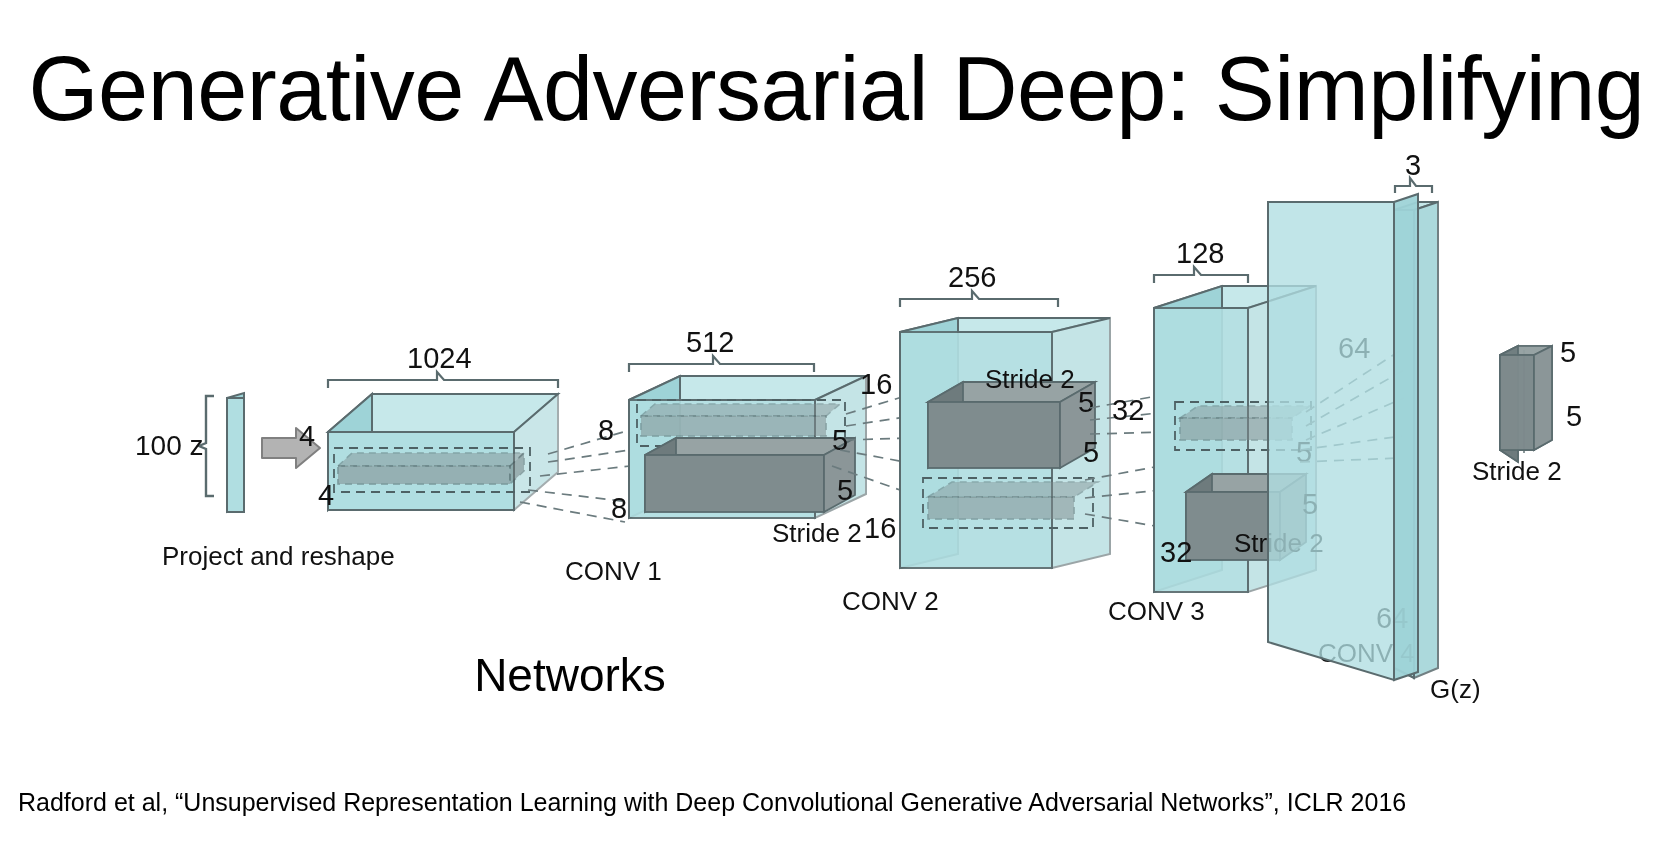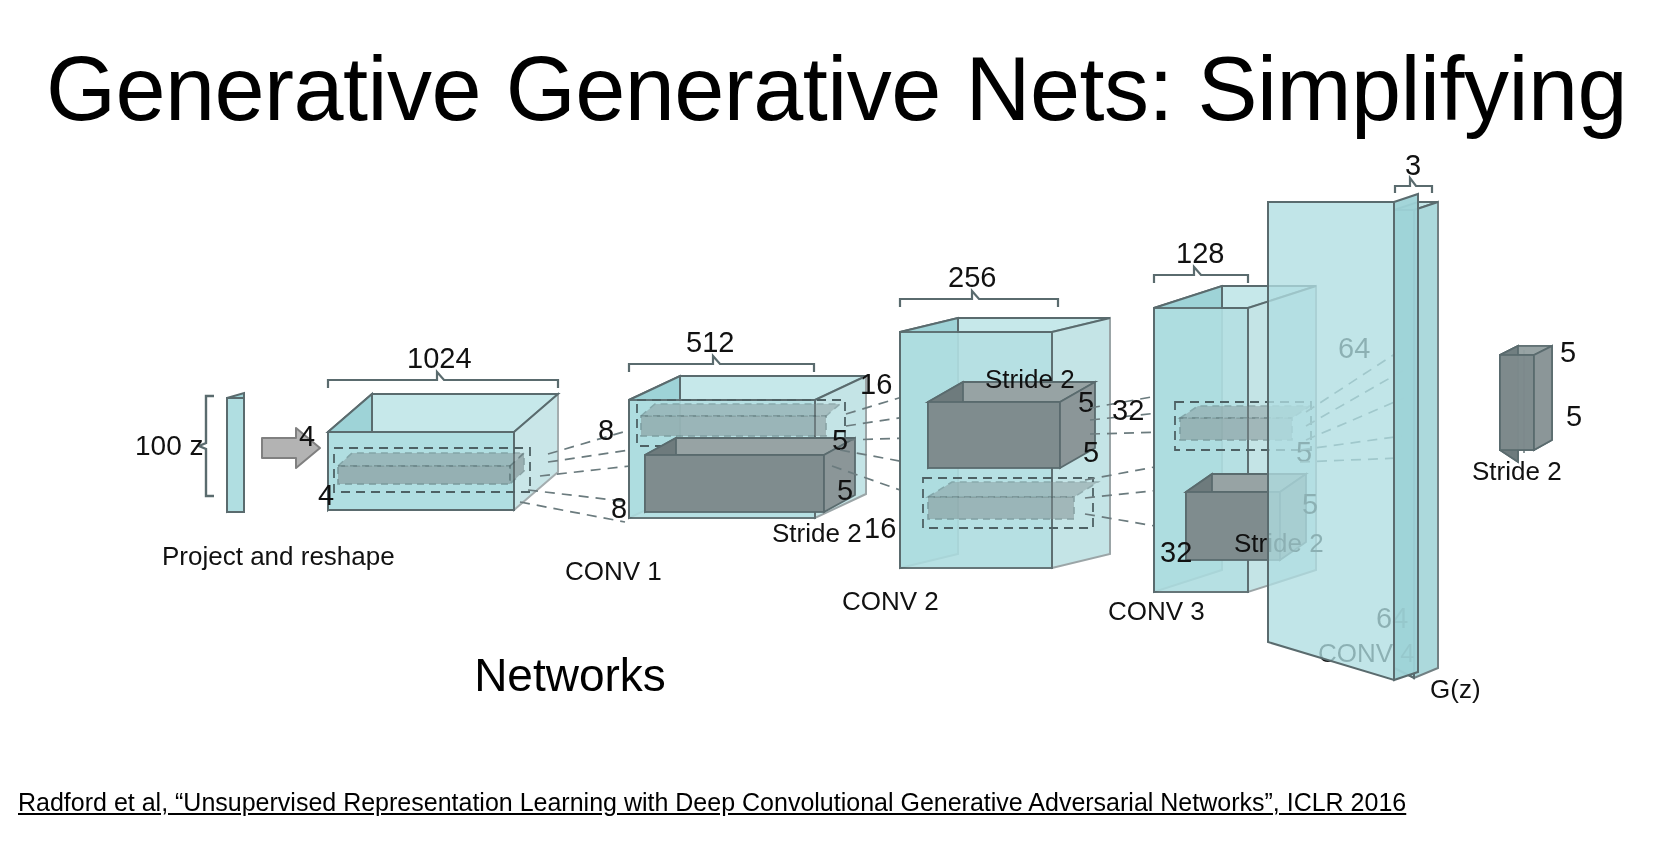--- a/index.html
+++ b/index.html
@@ -14,38 +14,38 @@
     color:#000;white-space:nowrap;
   }
 
   .generator-label{
     position:absolute;left:440px;top:648px;width:260px;text-align:center;
     font-size:46px;color:#000;
   }
 
   .citation{
     position:absolute;left:18px;top:788px;width:1640px;
-    font-size:25px;color:#000;white-space:nowrap;text-decoration:underline;
+    font-size:25px;color:#000;white-space:nowrap;
   }
 
   .figure{position:absolute;left:0px;top:150px;width:1673px;height:580px;}
   svg{display:block;}
 
   text{font-family:"Liberation Sans", sans-serif;fill:#111;}
   .dimbig{font-size:29px;}
   .cap{font-size:26px;}
   .stride{font-size:26px;}
   .zlab{font-size:28px;}
 </style>
 </head>
 <body>
 
 <div class="slide">
 
-  <div class="slide-title">Generative Generative Nets: Simplifying</div>
+  <div class="slide-title">Generative Adversarial Deep: Simplifying</div>
 
   <div class="figure">
   <svg width="1673" height="580" viewBox="0 0 1673 580" xmlns="http://www.w3.org/2000/svg">
 
     <defs>
       <marker id="arrowTip" markerWidth="6" markerHeight="6" refX="3" refY="3" orient="auto">
         <path d="M0,0 L6,3 L0,6 z" fill="#5a6b6e"></path>
       </marker>
     </defs>
 

